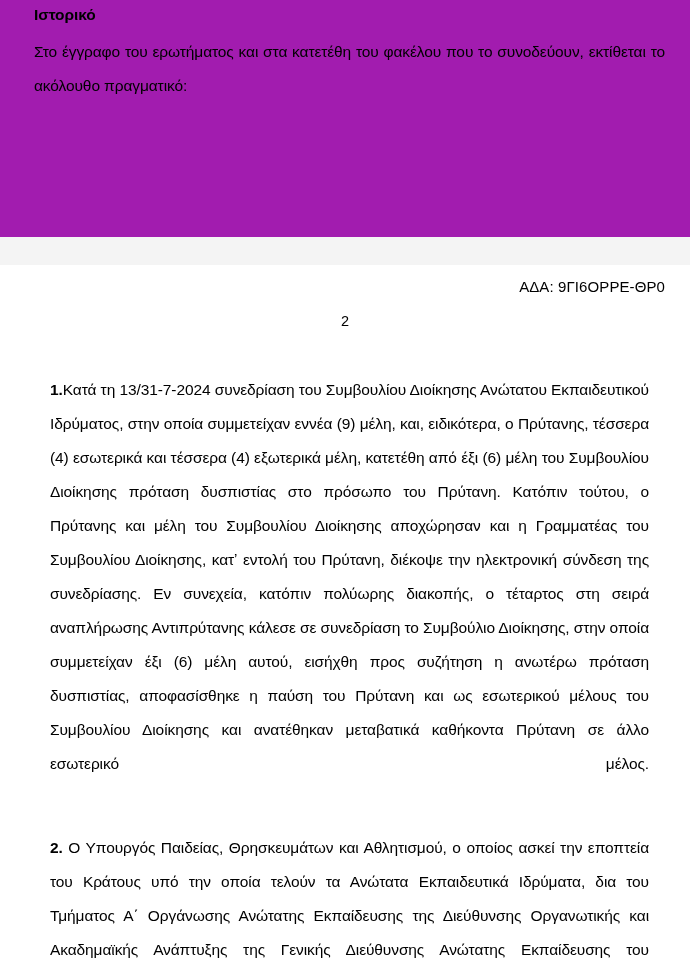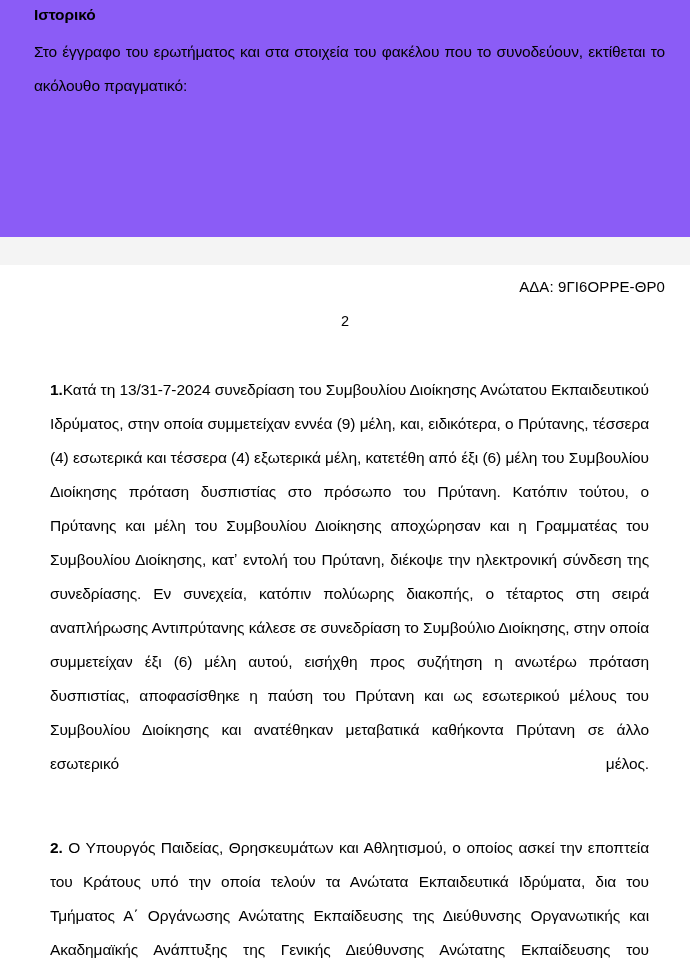--- a/index.html
+++ b/index.html
@@ -24,21 +24,21 @@
     box-sizing: border-box;
   }
 
   
   .page-top {
     position: absolute;
     top: 0;
     left: 0;
     width: 690px;
     height: 237px;
-    background: #8b5cf6;
+    background: #a21caf;
     box-sizing: border-box;
     padding: 0 25px 0 34px;
   }
 
   .heading {
     font-weight: bold;
     font-size: 15.5px;
     line-height: 26px;
     margin: 0;
     padding-top: 2px;
@@ -127,21 +127,21 @@
     width: 100%;
   }
 </style>
 </head>
 <body>
 
 <div class="page">
 
   <section class="page-top">
     <h2 class="heading">Ιστορικό</h2>
-    <p class="body-par lead">Στο έγγραφο του ερωτήματος και στα στοιχεία του φακέλου που το συνοδεύουν, εκτίθεται το ακόλουθο πραγματικό:</p>
+    <p class="body-par lead">Στο έγγραφο του ερωτήματος και στα κατετέθη του φακέλου που το συνοδεύουν, εκτίθεται το ακόλουθο πραγματικό:</p>
   </section>
 
   <div class="page-break-band"></div>
 
   <section class="page-bottom">
 
     <div class="ada-line">ΑΔΑ: 9ΓΙ6ΟΡΡΕ-ΘΡ0</div>
 
     <div class="page-number">2</div>
 

